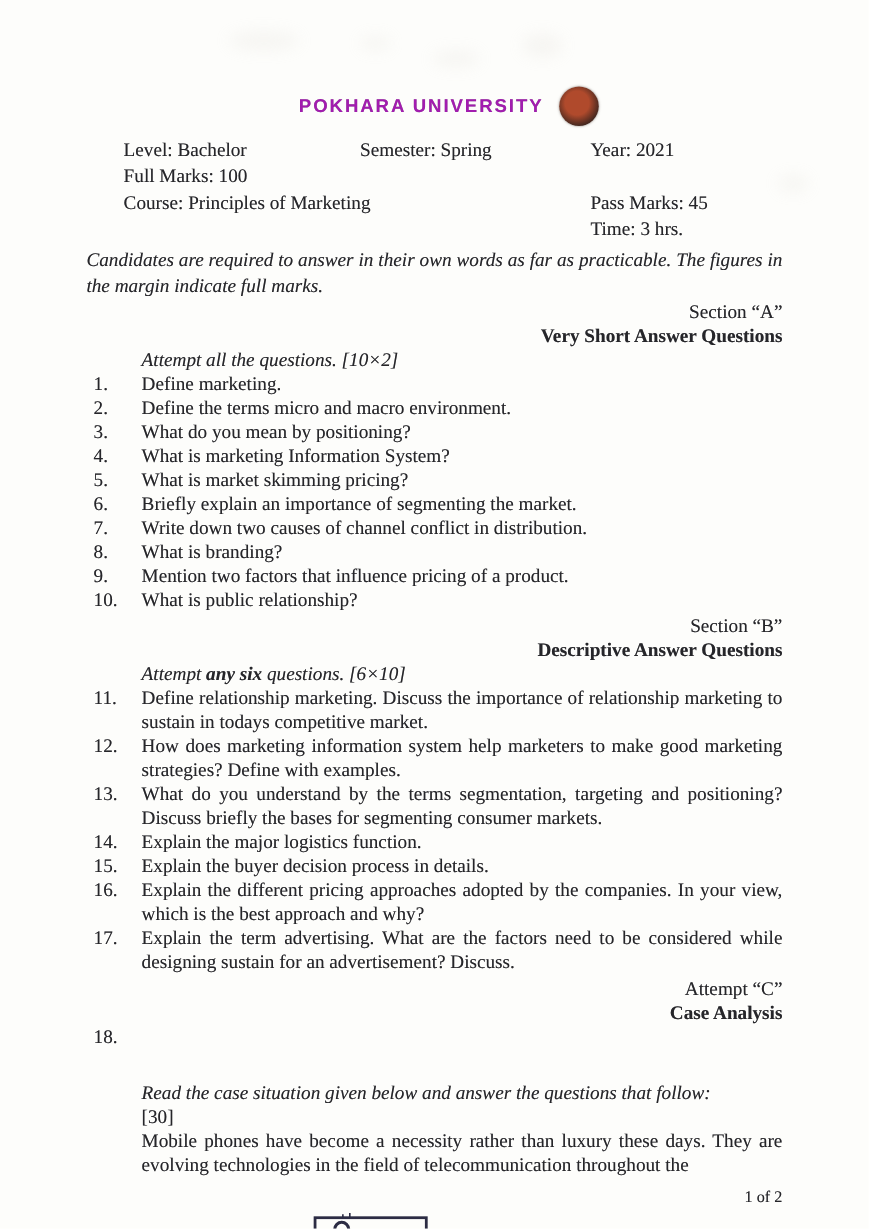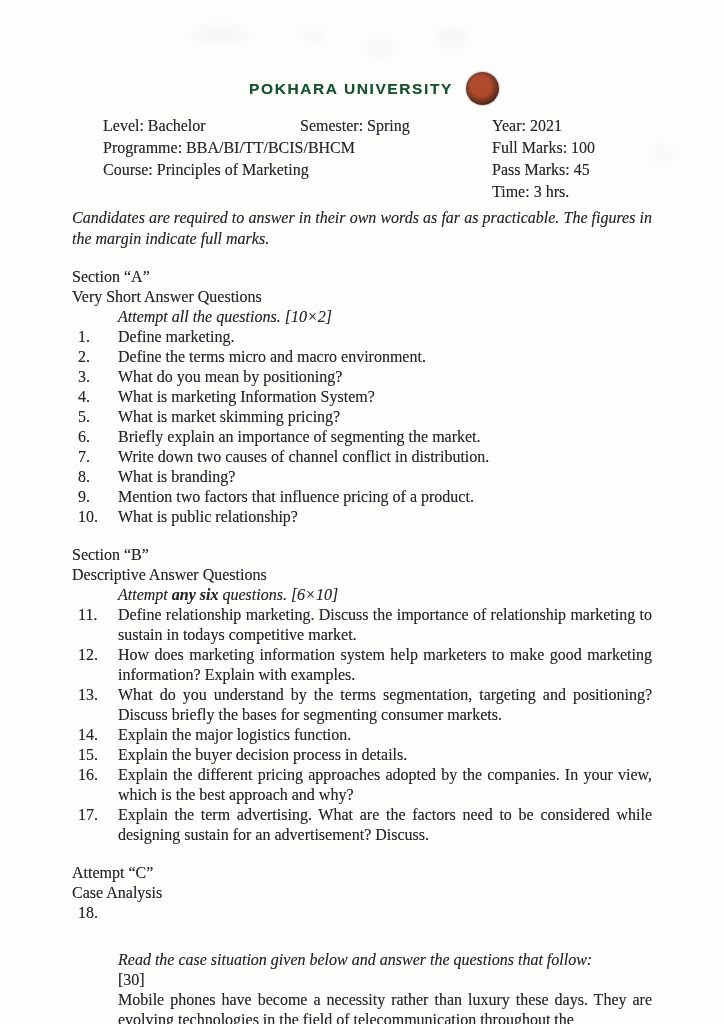--- a/index.html
+++ b/index.html
@@ -26,21 +26,21 @@
   .sm5 { left:648px; top:146px; width:26px; height:14px; }
 
   
   .title-row {
     display:flex; justify-content:center; align-items:center;
     gap:13px; padding-top:72px; transform:translateX(12px);
   }
   .uni-title {
     font-family:"Liberation Sans", sans-serif;
     font-weight:bold; font-size:15.5px; letter-spacing:1.6px;
-    color:#14532d;
+    color:#a21caf;
   }
   .seal {
     width:33px; height:33px; border-radius:50%;
     background:radial-gradient(circle at 45% 42%, var(--seal-inner,#b04a2c) 0%, var(--seal-inner,#b04a2c) 38%, var(--seal-outer,#33221d) 78%);
     filter:blur(.6px);
     box-shadow:0 0 2px rgba(60,40,30,.6);
   }
 
   .info-grid {
     display:grid;
@@ -53,22 +53,22 @@
   .span2 { grid-column:1 / span 2; }
   .col3  { grid-column:3; }
 
   .note {
     font-style:italic;
     text-align:justify;
     line-height:21px;
     margin-top:4px;
   }
 
-  .section-label { text-align:left; line-height:20px; margin-top:18px; }
-  .section-title { text-align:left; line-height:20px; font-weight:normal; }
+  .section-label { text-align:right; line-height:20px; margin-top:2px; }
+  .section-title { text-align:right; line-height:20px; font-weight:bold; }
 
   .attempt { margin-left:46px; line-height:20px;font-style:italic; }
   .attempt .b { font-weight:bold; }
 
   .q-row { display:flex; line-height:20px; }
   .q-num { flex:none; width:46px; padding-left:6px; }
   .q-body { flex:1; text-align:justify; }
   .q-part.italic { font-style:italic;margin-top:47px; }
 
   .page-num { text-align:right; margin-top:8px; font-size:13.5px; line-height:16px; }
@@ -90,21 +90,20 @@
 
     <div class="title-row">
       <div class="uni-title">POKHARA UNIVERSITY</div>
       <div class="seal"></div>
     </div>
 
     <div class="info-grid">
       <div class="info-cell">Level: Bachelor</div>
       <div class="info-cell">Semester: Spring</div>
       <div class="info-cell">Year: 2021</div>
-      <div class="info-cell span2">Programme: BBA/BI/TT/BCIS/BHCM</div>
       <div class="info-cell">Full Marks: 100</div>
       <div class="info-cell span2">Course: Principles of Marketing</div>
       <div class="info-cell">Pass Marks: 45</div>
       <div class="info-cell col3">Time: 3 hrs.</div>
     </div>
 
     <div class="note">Candidates are required to answer in their own words as far as practicable. The figures in the margin indicate full marks.</div>
 
     <div class="section-label">Section “A”</div>
     <div class="section-title">Very Short Answer Questions</div>
@@ -188,21 +187,21 @@
   <div class="q-row">
     <div class="q-num">11.</div>
     <div class="q-body">
             <div class="q-part">Define relationship marketing. Discuss the importance of relationship marketing to sustain in todays competitive market.</div>
           </div>
   </div>
 
   <div class="q-row">
     <div class="q-num">12.</div>
     <div class="q-body">
-            <div class="q-part">How does marketing information system help marketers to make good marketing information? Explain with examples.</div>
+            <div class="q-part">How does marketing information system help marketers to make good marketing strategies? Define with examples.</div>
           </div>
   </div>
 
   <div class="q-row">
     <div class="q-num">13.</div>
     <div class="q-body">
             <div class="q-part">What do you understand by the terms segmentation, targeting and positioning? Discuss briefly the bases for segmenting consumer markets.</div>
           </div>
   </div>
 

